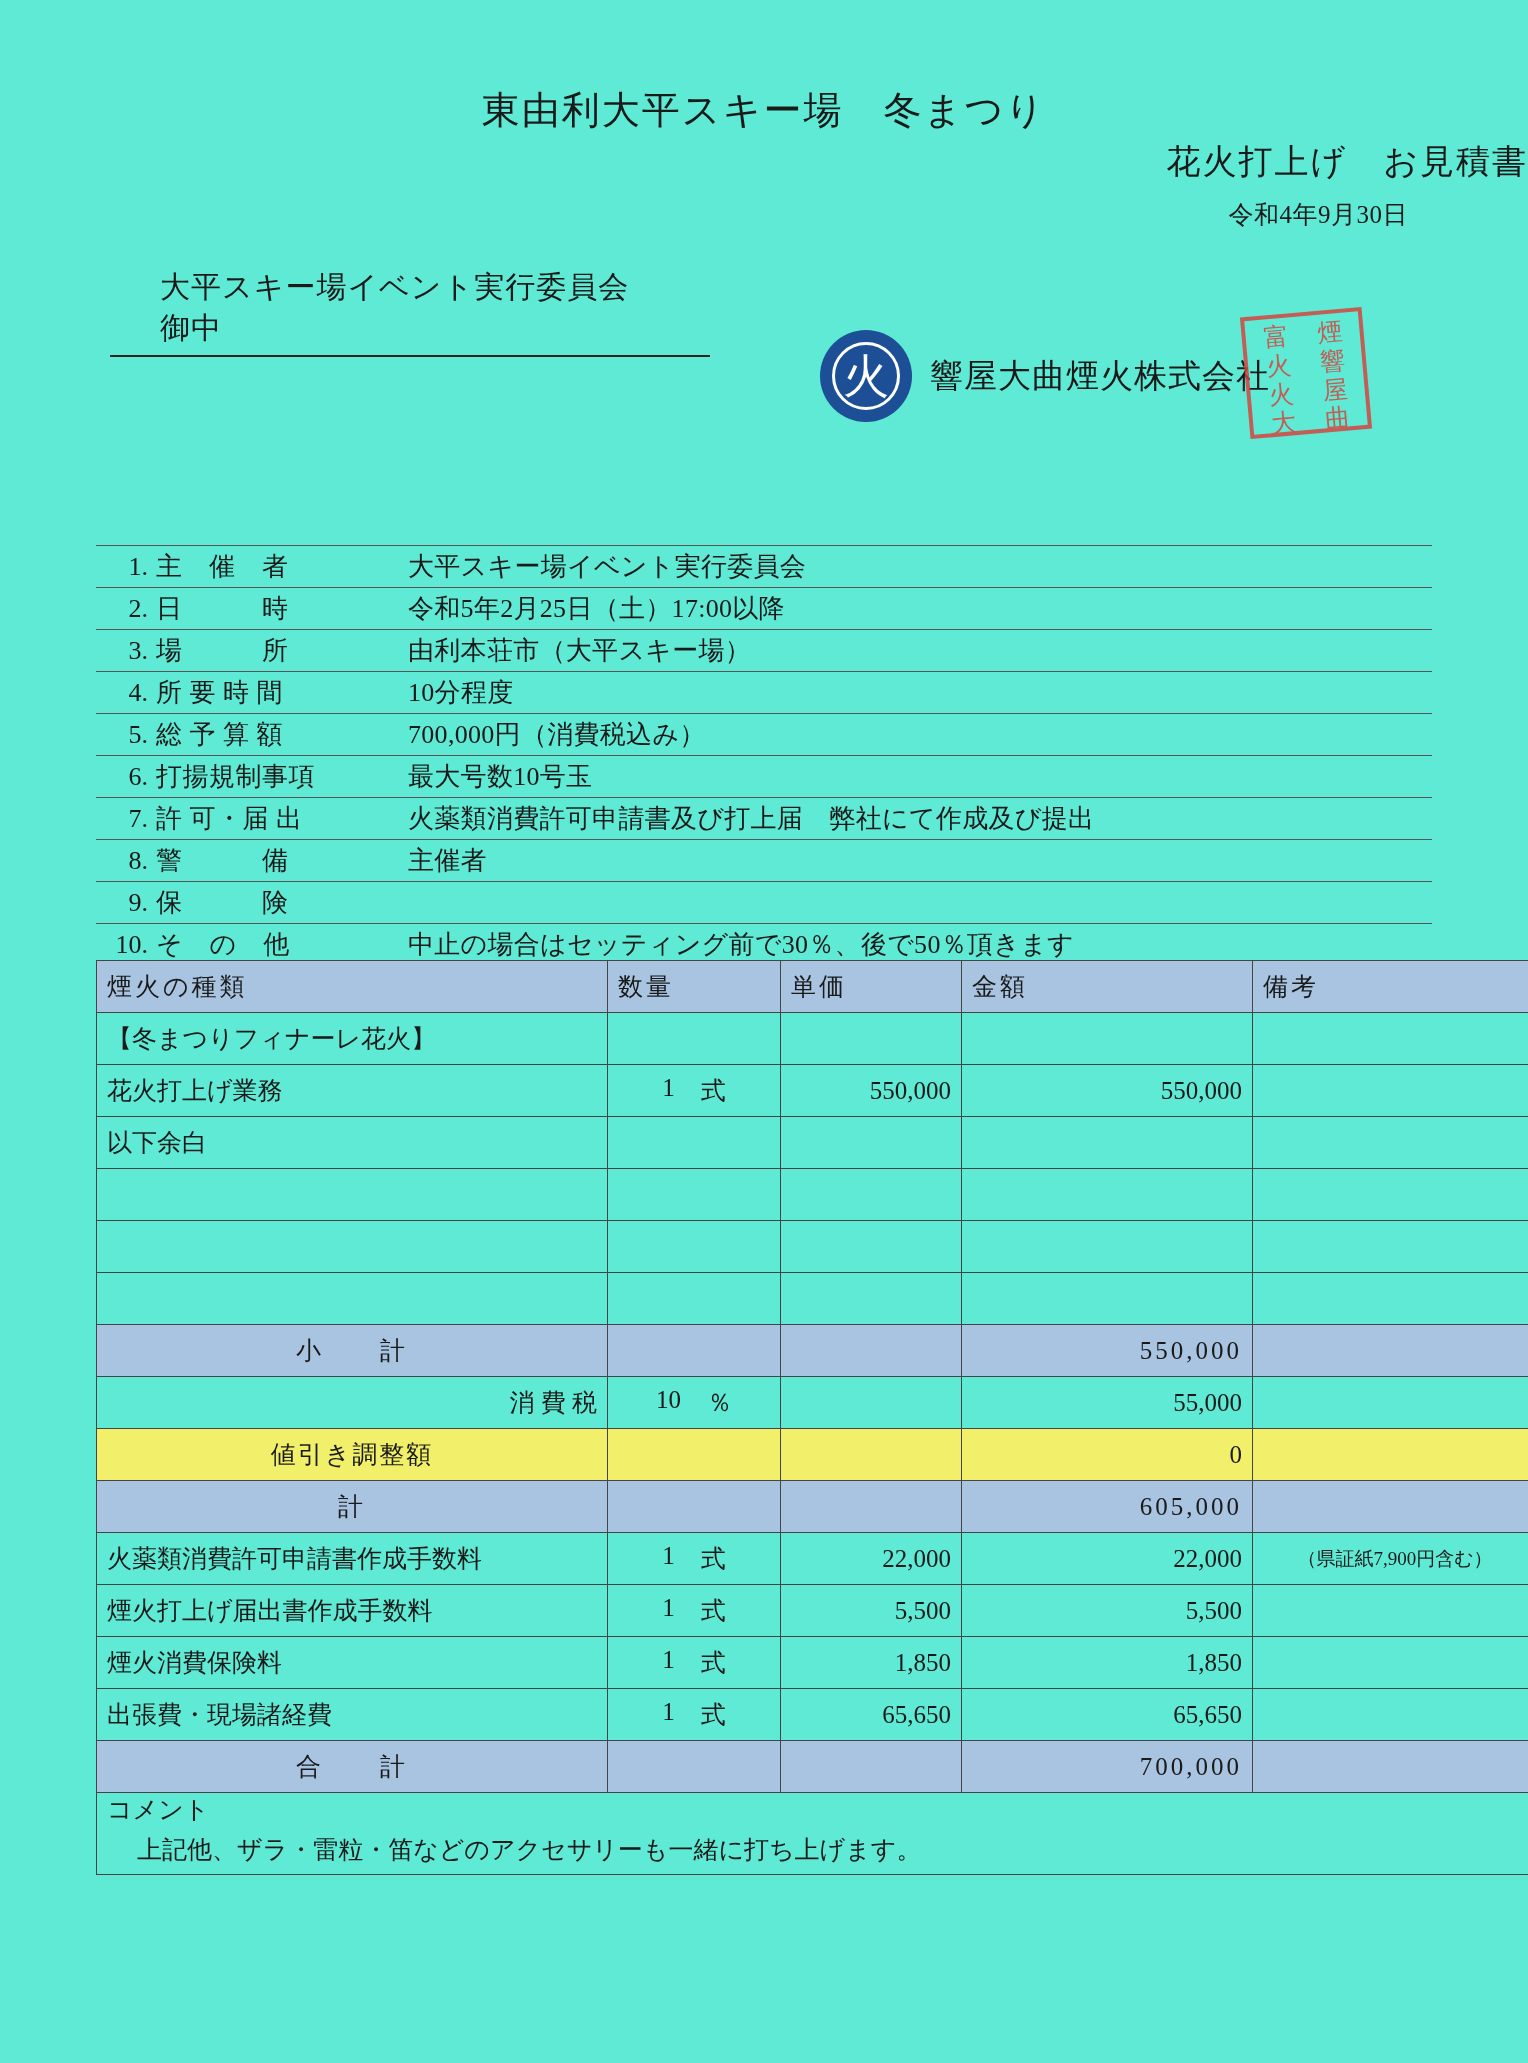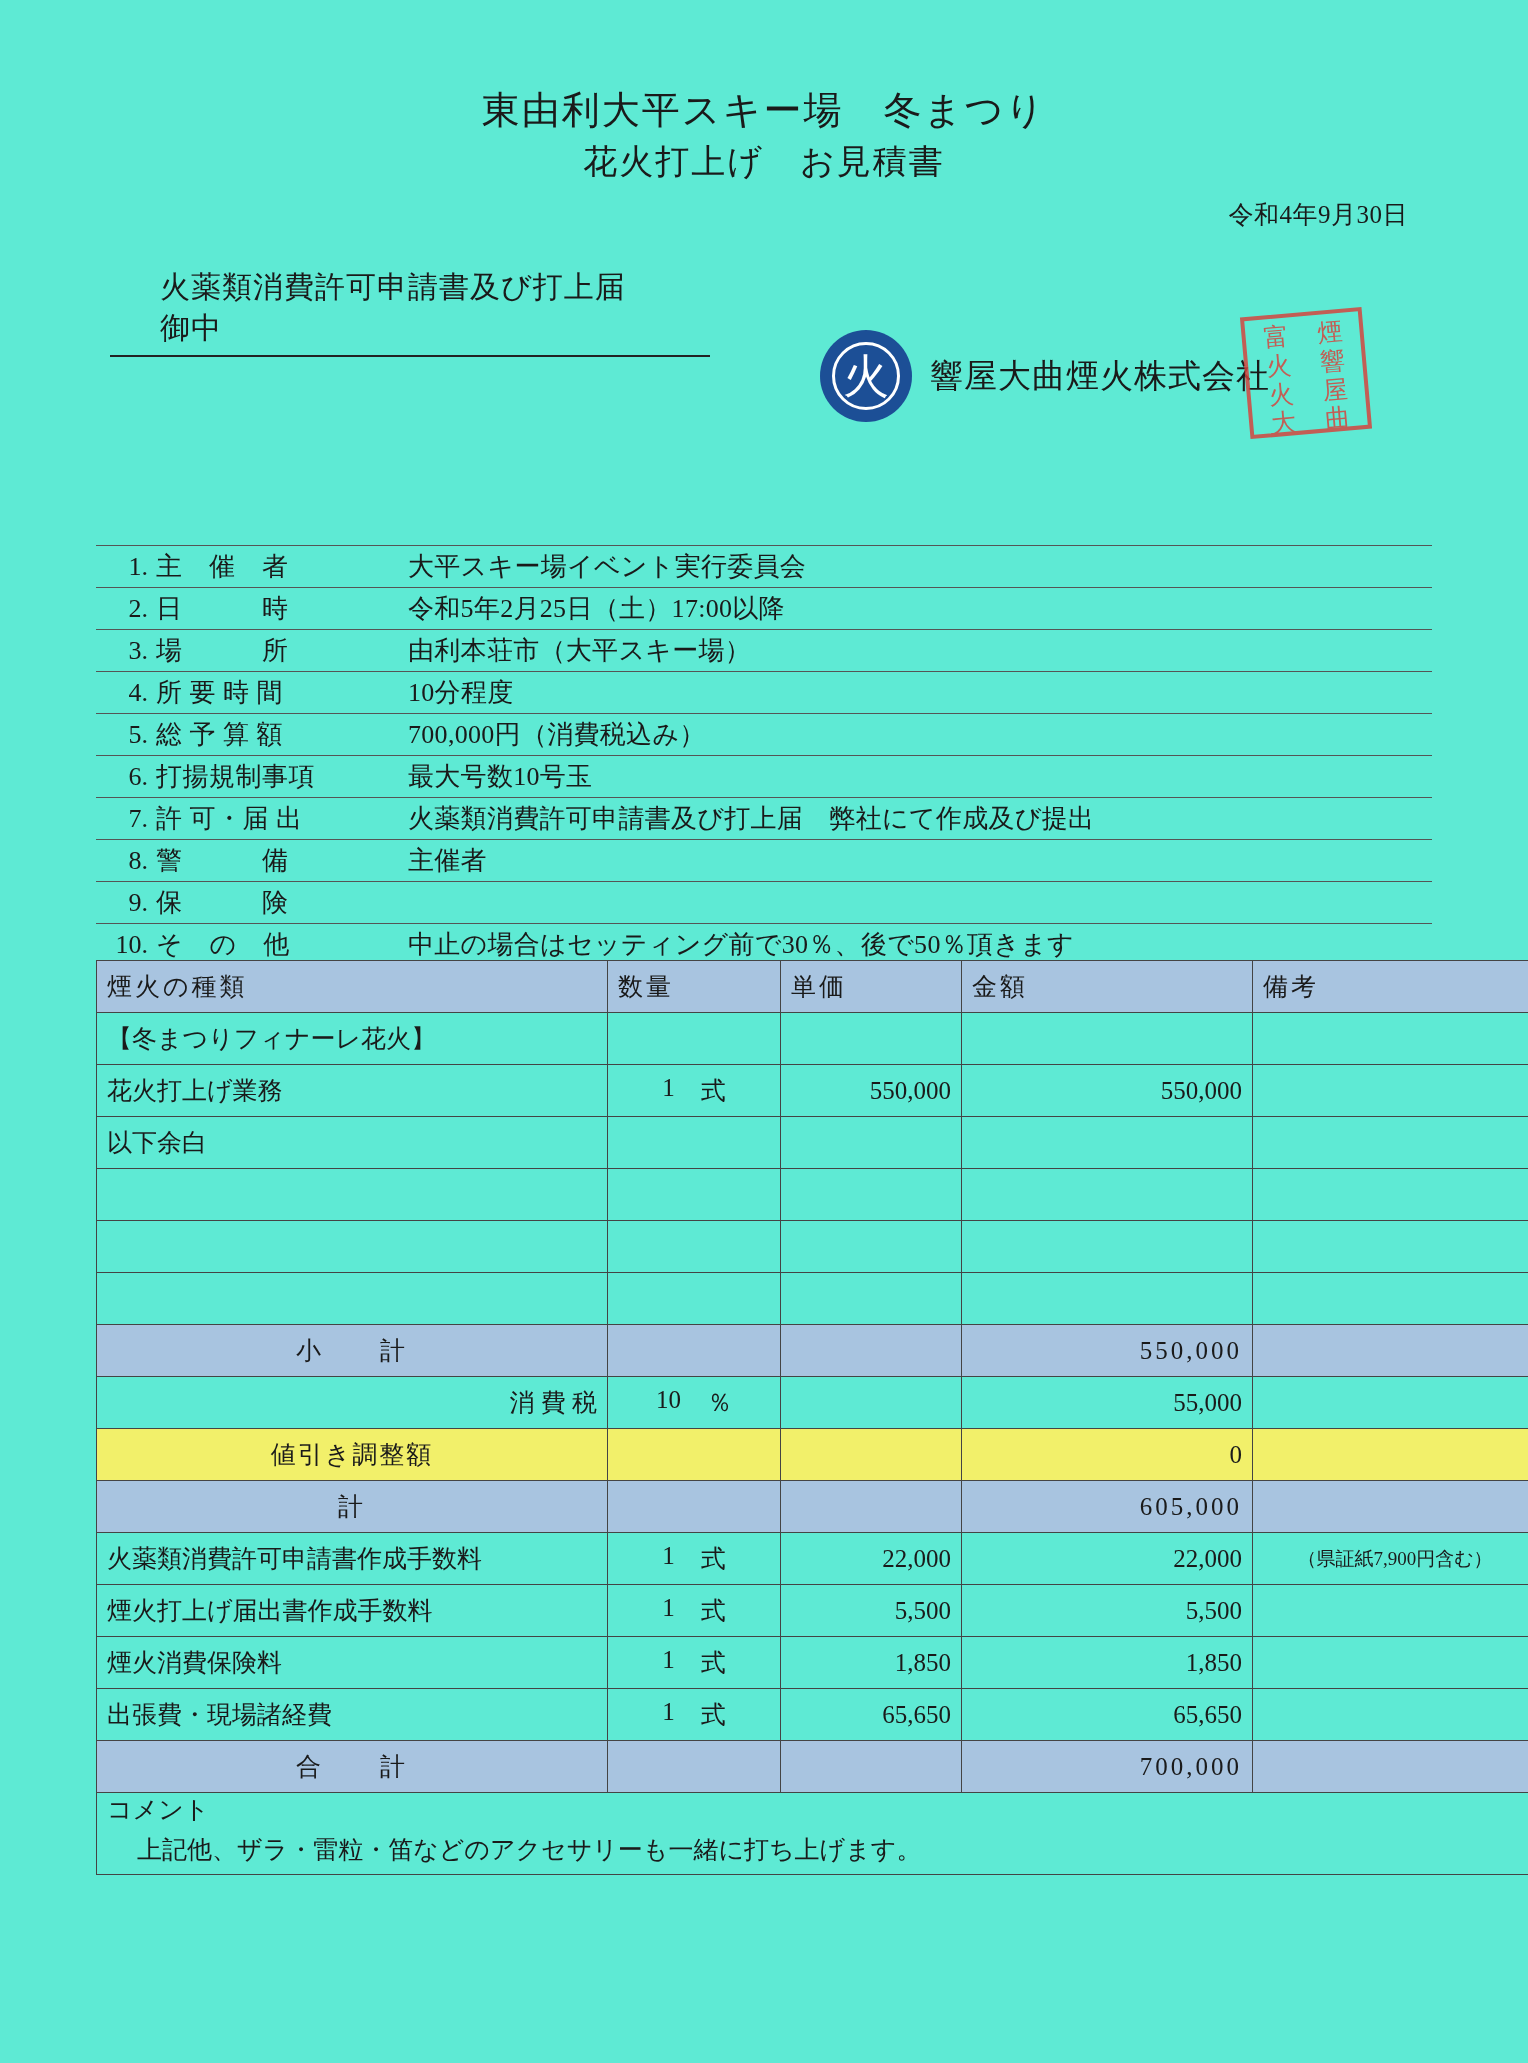--- a/index.html
+++ b/index.html
@@ -29,20 +29,21 @@
   }
   .doc-title-1 {
     font-size: 38px;
     letter-spacing: 2px;
     line-height: 1.35;
   }
   .doc-title-2 {
     font-size: 34px;
     letter-spacing: 2px;
     line-height: 1.5;
+    text-align: right;
   }
   .doc-date {
     position: absolute;
     right: 120px;
     top: 198px;
     font-size: 25px;
     letter-spacing: 0.5px;
   }
   .addressee {
     position: absolute;
@@ -205,21 +206,21 @@
 
 <div class="page">
 
   <div class="doc-title-wrap">
     <div class="doc-title-1">東由利大平スキー場　冬まつり</div>
     <div class="doc-title-2">花火打上げ　お見積書</div>
   </div>
 
   <div class="doc-date">令和4年9月30日</div>
 
-  <div class="addressee">火薬類消費許可申請書及び打上届　御中</div>
+  <div class="addressee">大平スキー場イベント実行委員会　御中</div>
 
   <div class="company-block">
     <div class="logo-mark">
       <div class="logo-glyph">火</div>
     </div>
     <div class="company-name">響屋大曲煙火株式会社</div>
   </div>
 
   <div class="seal">
     <span>富</span>

